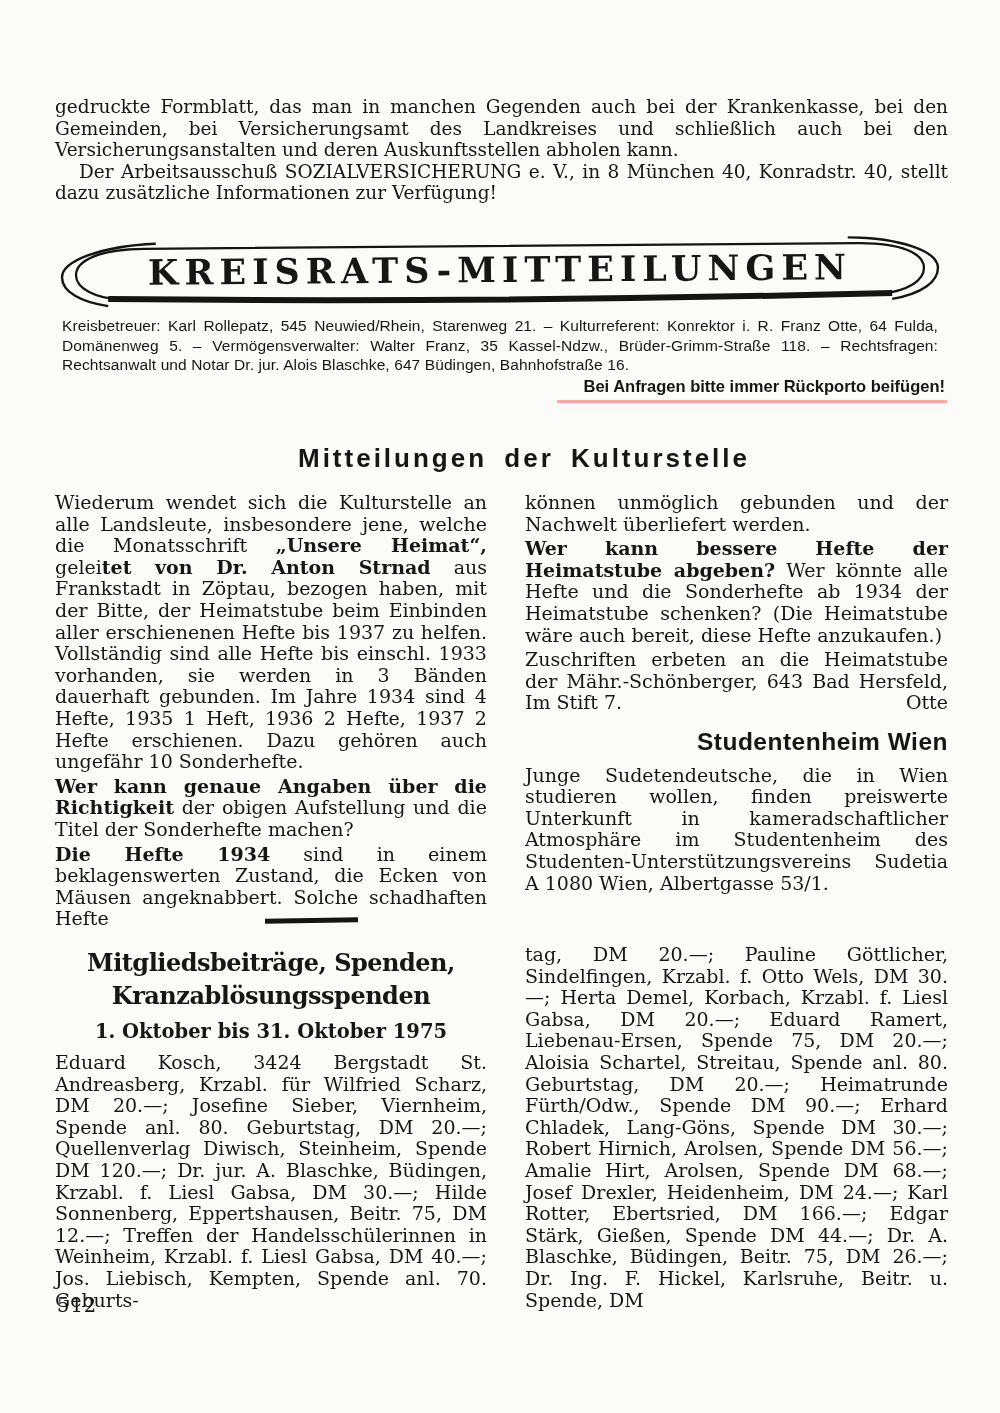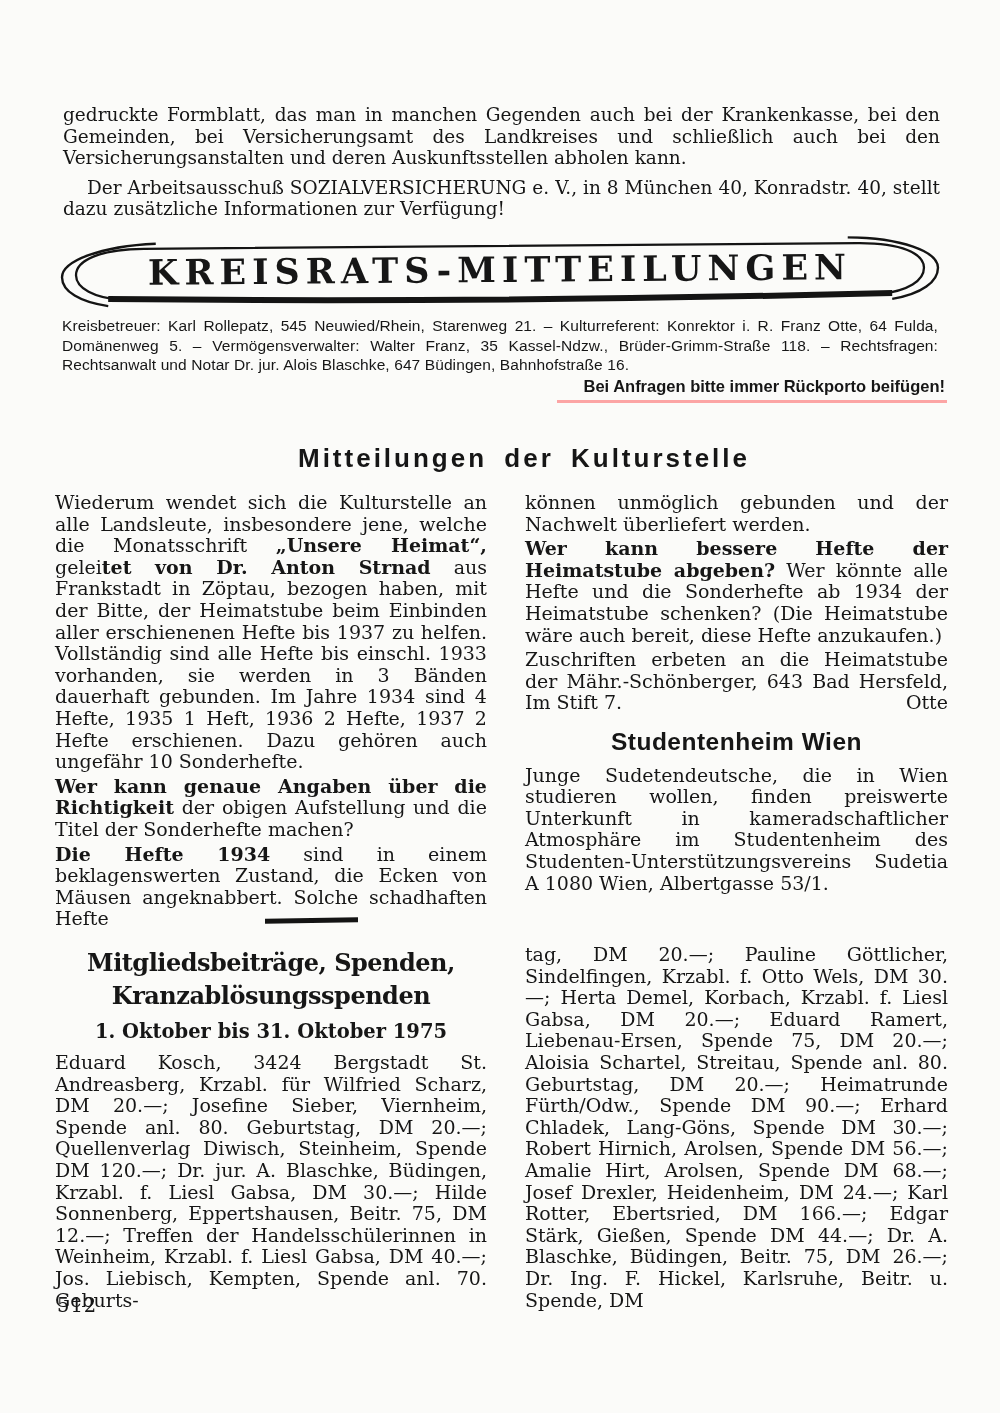--- a/index.html
+++ b/index.html
@@ -7,21 +7,21 @@
     position:relative;
     width:1000px;height:1413px;
     background:#fbfbf9;
     color:#161616;
     font-family:"DejaVu Serif", serif;
     overflow:hidden;
   }
   .block{position:absolute;}
   
   .intro{top:96px;left:55px;width:893px;font-size:18.5px;line-height:21.5px;text-align:justify;}
-  .intro p{margin:8px;}
+  .intro p{margin:0;}
   .intro p.indent{text-indent:24px;}
   
   .banner{top:239px;left:50px;width:900px;height:68px;transform:rotate(-0.45deg);}
   .banner svg{position:absolute;top:0;left:0;}
   .banner-title{
     position:absolute;top:0;left:0;width:100%;height:64px;
     line-height:62px;text-align:center;
     font-family:"DejaVu Serif", serif;font-weight:700;
     font-size:35px;letter-spacing:6px;white-space:nowrap;
   }
@@ -53,21 +53,21 @@
   .cols-top{top:492px;}
   .cols-bottom{top:944px;}
   .colL{width:437px;}
   .colR{width:428px;margin-left:10px;}
   .body-txt{font-size:19px;line-height:21.6px;text-align:justify;}
   .body-txt p{margin:0 0 0 0;}
   .body-txt p + p{margin-top:3px;}
   .b{font-weight:700;}
   .sig{float:right;font-weight:400;}
   .h-studenten{
-    text-align:center;
+    text-align:right;
     font-family:"Liberation Sans", sans-serif;font-weight:700;
     font-size:24.5px;letter-spacing:0.5px;
     margin:17px 0 12px 0;
   }
   
   .divider{top:918px;left:265px;width:93px;height:4.5px;background:#141414;transform:rotate(-0.8deg);}
   
   .h-spenden{
     text-align:center;
     font-family:"DejaVu Serif", serif;font-weight:700;

